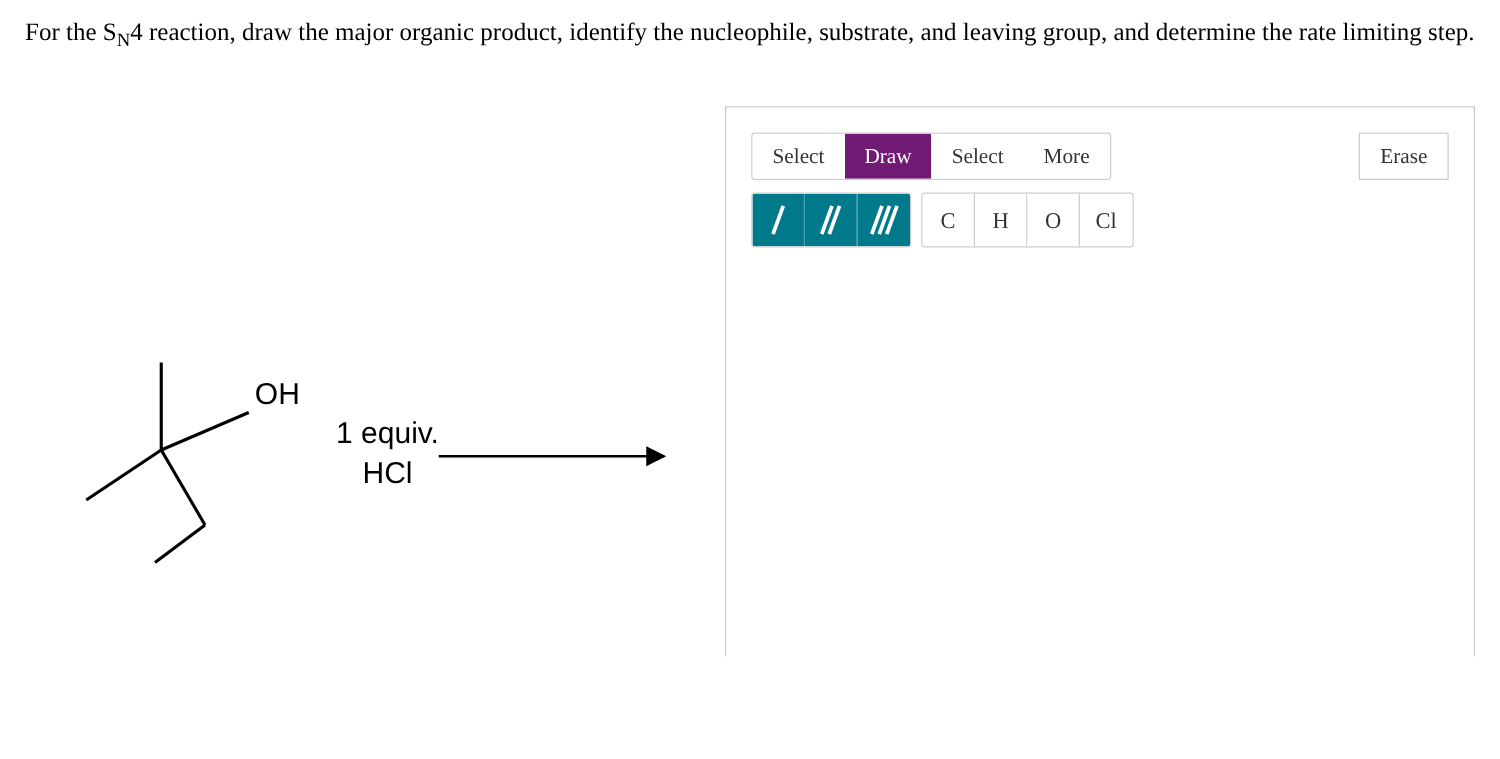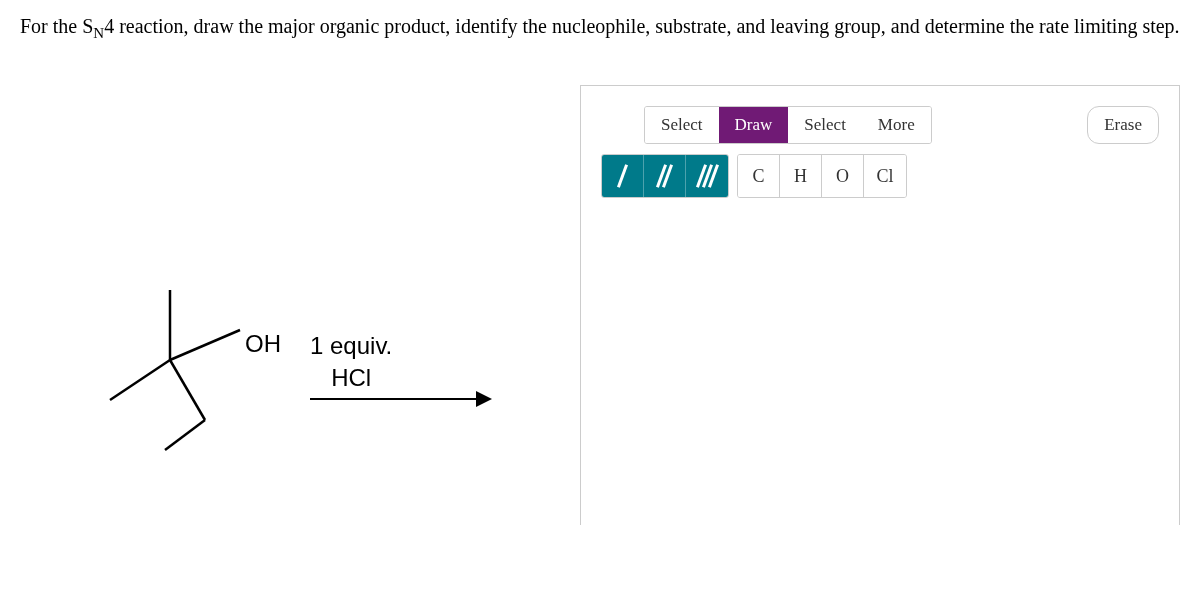--- a/index.html
+++ b/index.html
@@ -40,22 +40,22 @@
       align-items: center;
       gap: 20px;
     }
     .molecule {
       position: relative;
       width: 220px;
       height: 180px;
     }
     .reagent-arrow {
       display: flex;
-      flex-direction: column;
-      align-items: flex-start;
+      flex-direction: row;
+      align-items: center;
     }
     .reagent-text {
       font-family: Arial, Helvetica, sans-serif;
       font-size: 24px;
       text-align: center;
       line-height: 1.3;
       margin-bottom: 5px;
     }
     .arrow {
       position: relative;
@@ -69,21 +69,21 @@
       right: -2px;
       top: -7px;
       border-left: 16px solid #000;
       border-top: 8px solid transparent;
       border-bottom: 8px solid transparent;
     }
     .oh-label {
       position: absolute;
       font-family: Arial, Helvetica, sans-serif;
       font-size: 24px;
-      top: 55px;
+      top: 27px;
       left: 175px;
     }
     .right-panel {
       flex: 1;
       border: 1px solid #ccc;
       border-bottom: none;
       padding: 20px;
       min-height: 440px;
     }
     .panel-title {
@@ -94,21 +94,20 @@
       display: flex;
       align-items: center;
       gap: 0;
       margin-bottom: 10px;
     }
     .toolbar-group {
       display: flex;
       border: 1px solid #ccc;
       border-radius: 3px;
       overflow: hidden;
-      margin-left: 43px;
     }
     .toolbar-btn {
       font-family: Georgia, serif;
       font-size: 17px;
       padding: 8px 16px;
       background: #fff;
       border: none;
       cursor: pointer;
       color: #333;
     }
@@ -118,21 +117,21 @@
     }
     .toolbar-spacer {
       flex: 1;
     }
     .erase-btn {
       font-family: Georgia, serif;
       font-size: 17px;
       padding: 8px 16px;
       background: #fff;
       border: 1px solid #ccc;
-      border-radius: 12px;
+      border-radius: 1px;
       cursor: pointer;
       color: #333;
     }
     .toolbar-row2 {
       display: flex;
       gap: 8px;
     }
     .bond-group {
       display: flex;
       border: 1px solid #ccc;

